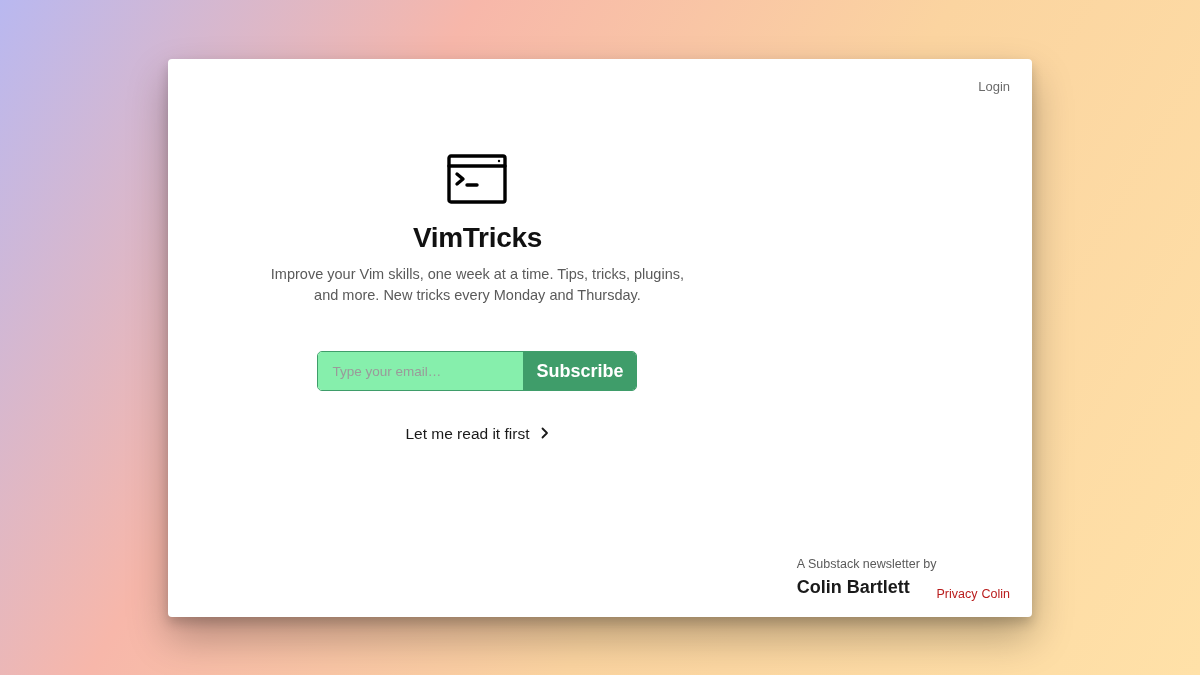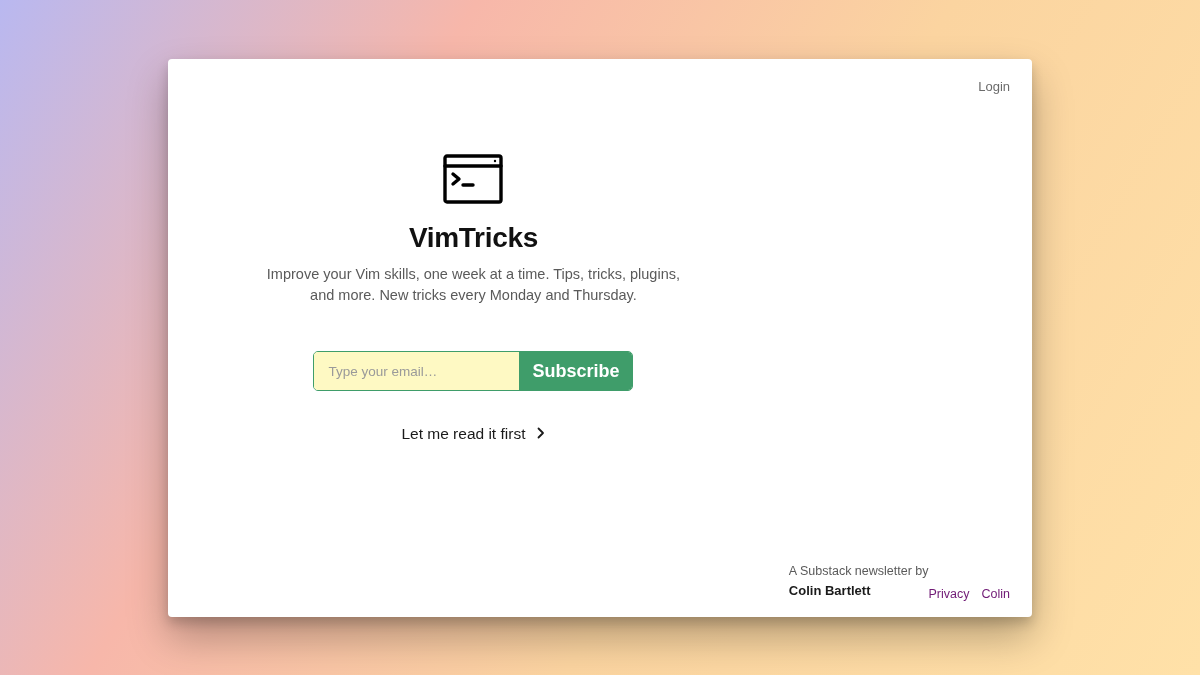--- a/index.html
+++ b/index.html
@@ -68,21 +68,21 @@
       overflow: hidden;
       margin-bottom: 34px;
     }
     .email-input {
       flex: 1;
       border: none;
       outline: none;
       padding: 0 14px;
       font-size: 13.5px;
       color: #333;
-      background: #fef9c3;
+      background: #86efac;
     }
     .email-input::placeholder { color: #9a9a9a; }
     .subscribe-btn {
       width: 145px;
       border: none;
       background: #3f9d6a;
       color: #fff;
       font-size: 18px;
       font-weight: 600;
       cursor: pointer;
@@ -97,22 +97,22 @@
       cursor: pointer;
     }
     .read-first svg { width: 8px; height: 12px; }
     .footer {
       display: flex;
       justify-content: space-between;
       align-items: flex-end;
       padding: 14px 22px 16px 22px;
     }
     .footer-left { font-size: 12.5px; color: #5a5a5a; line-height: 1.5; margin-top: 11px; }
-    .footer-author { font-weight: 700; color: #1a1a1a; font-size: 13px; }
-    .footer-right { font-size: 12.5px; color: #701a75; display: flex; gap: 12px; }
+    .footer-author { font-weight: 700; color: #1a1a1a; font-size: 18px; }
+    .footer-right { font-size: 12.5px; color: #b91c1c; display: flex; gap: 4px; }
     .footer-right span { cursor: pointer; }
   </style>
 </head>
 <body>
 
 <div class="card">
 
   <div class="topbar">
     <span class="login-link">Login</span>
   </div>

